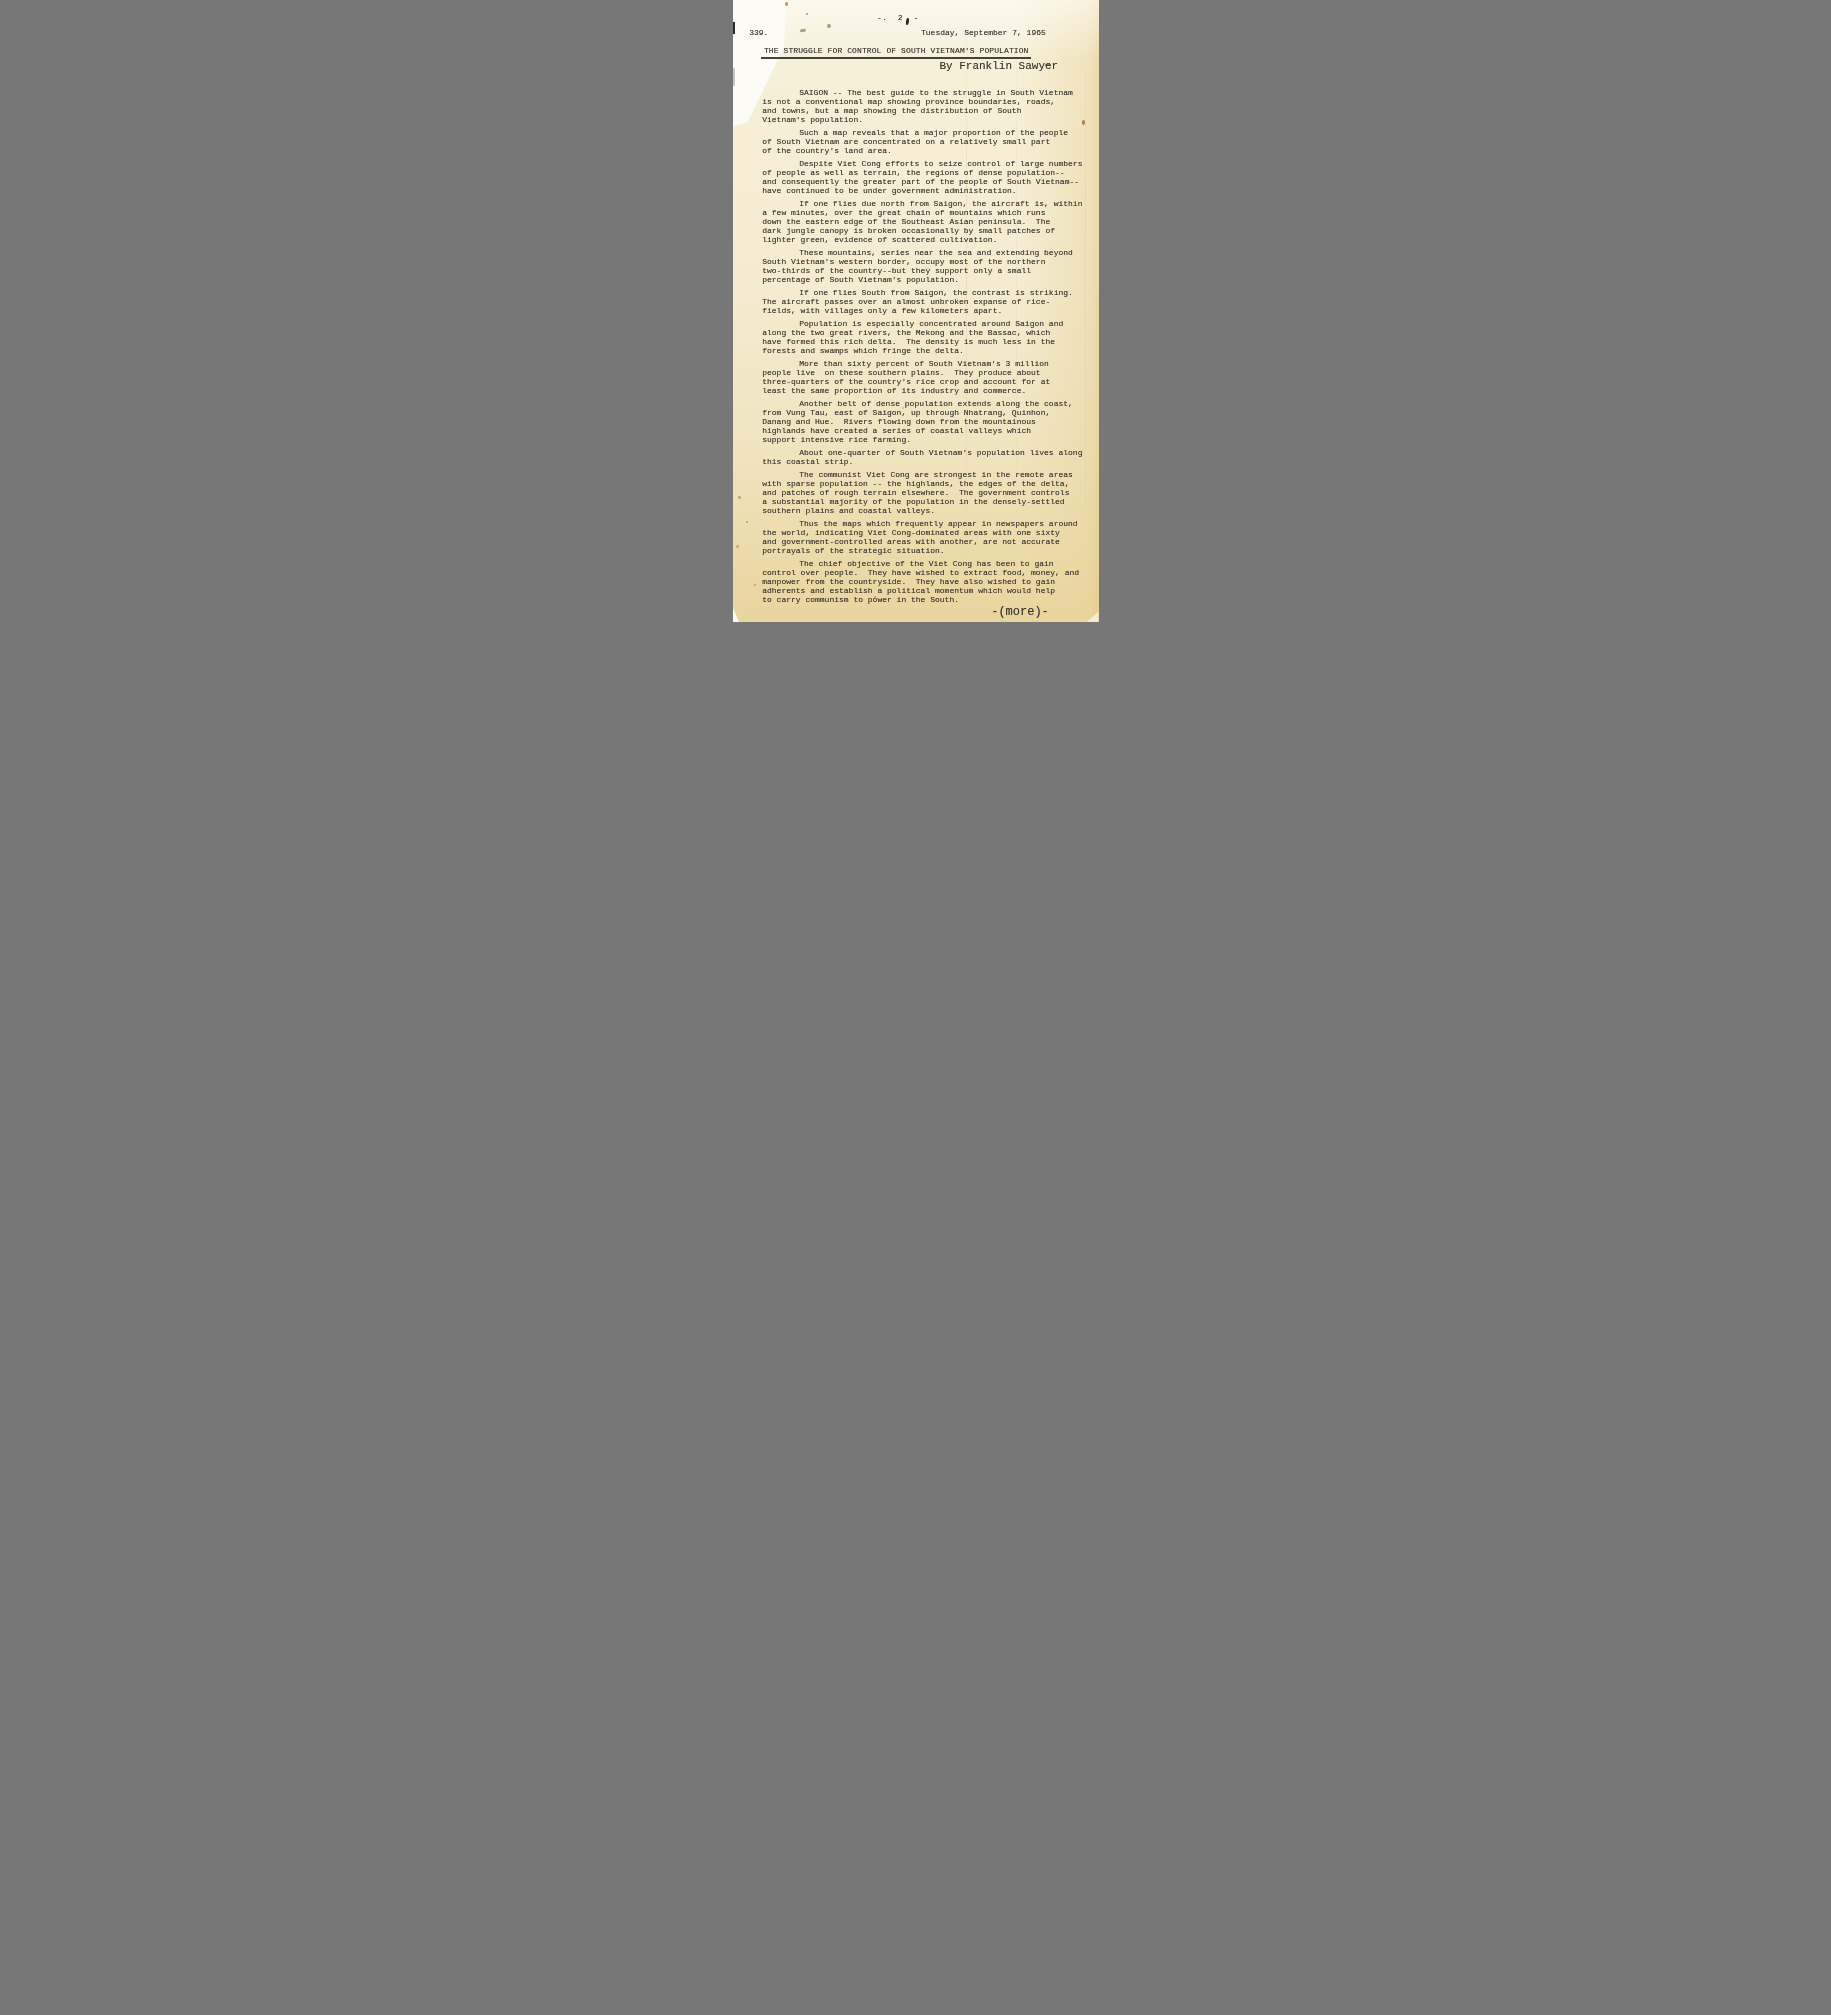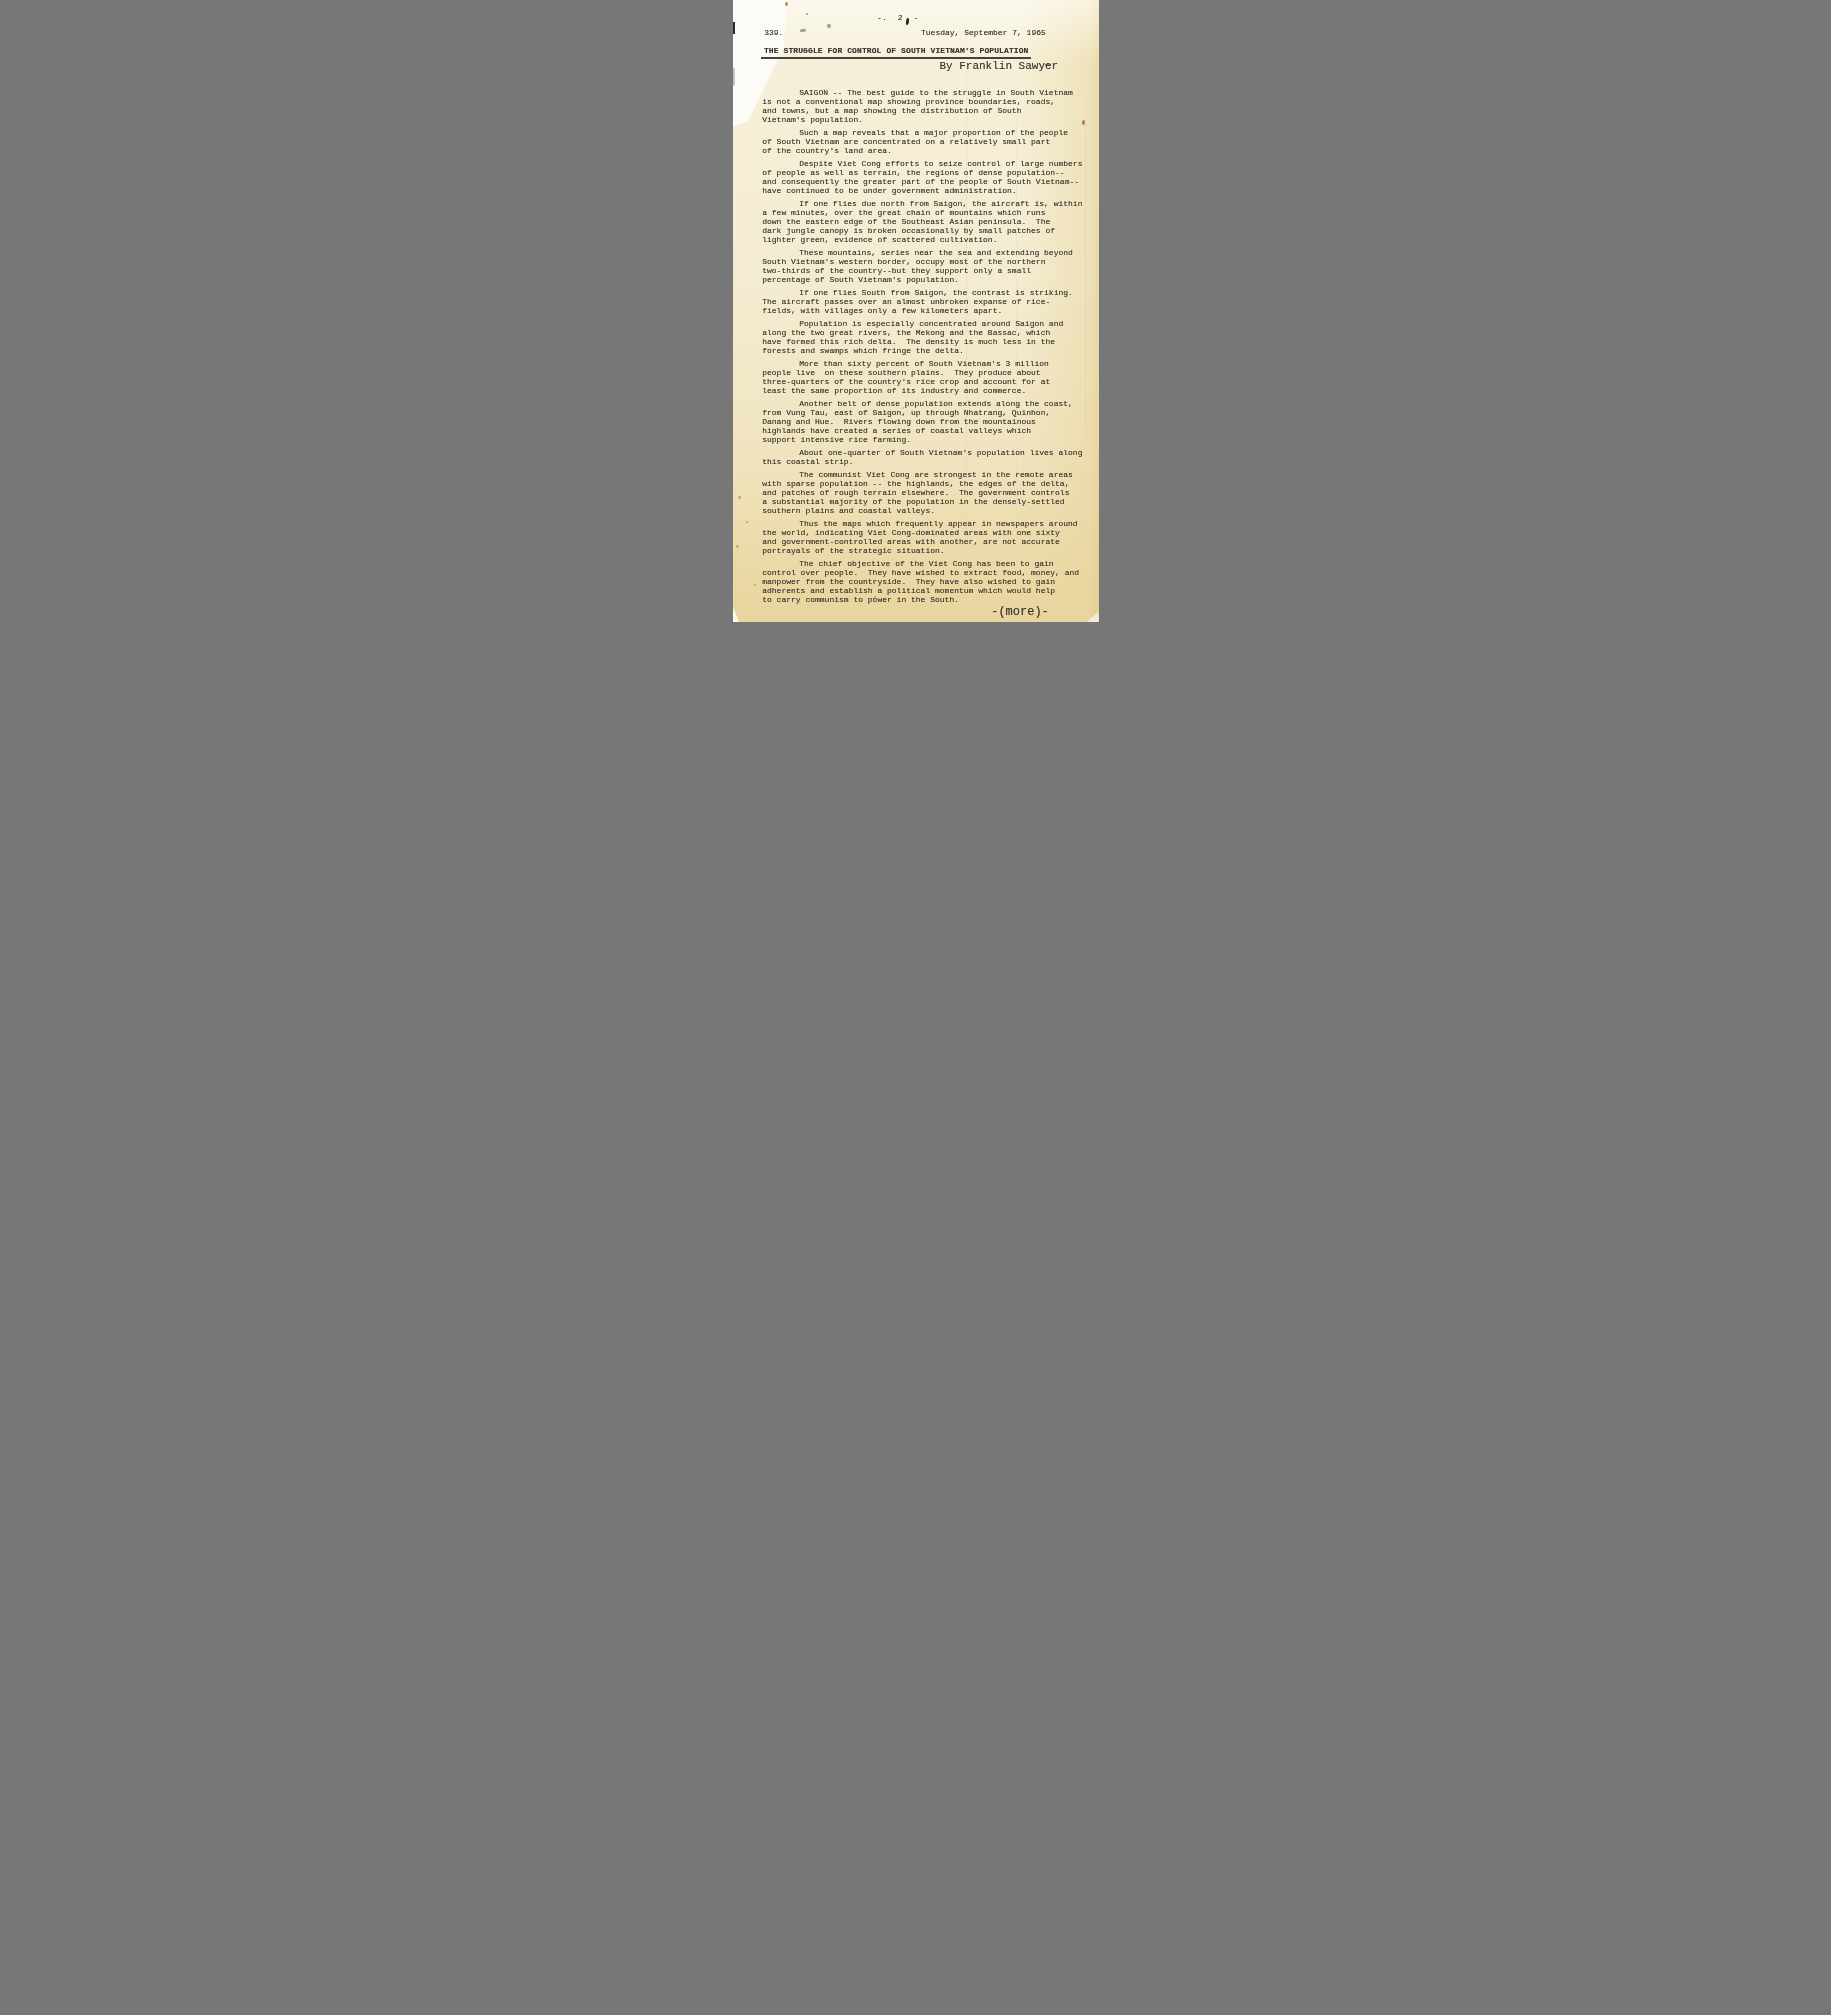--- a/index.html
+++ b/index.html
@@ -32,27 +32,27 @@
     clip-path:polygon(100% 0,100% 100%,0 100%);z-index:2;opacity:.8;}
   .content{position:relative;z-index:3;}
   .pagenum{
     text-align:center;font-size:8px;line-height:8.9px;white-space:pre;
     position:relative;left:-17.7px;letter-spacing:0.4px;
   }
   .header-row{
     display:flex;justify-content:space-between;align-items:baseline;
     margin-top:6.4px;font-size:8px;line-height:8.9px;
   }
-  .doc-number{margin-left:18px;}
+  .doc-number{margin-left:3px;}
   .doc-date{margin-right:39px;white-space:pre;}
   .title-row{margin-top:8.9px;text-align:center;position:relative;left:-19.3px;}
   .doc-title{
     display:inline-block;font-size:8px;line-height:8.9px;white-space:pre;
     border-bottom:2px solid rgba(44,41,36,0.88);
-    padding:0 2.4px 1.2px 2.4px;font-weight:bold;letter-spacing:0.1px;
+    padding:0 2.4px 1.2px 2.4px;font-weight:normal;letter-spacing:0.1px;
   }
   .byline{margin-top:3.2px;text-align:right;position:relative;left:-26.6px;
     font-size:11px;line-height:8.9px;}
   .body-text{margin-top:17.3px;}
   .para{
     margin:0 0 4px 16px;
     font-size:8px;line-height:9px;
     white-space:pre-wrap;
     text-indent:37px;
   }

